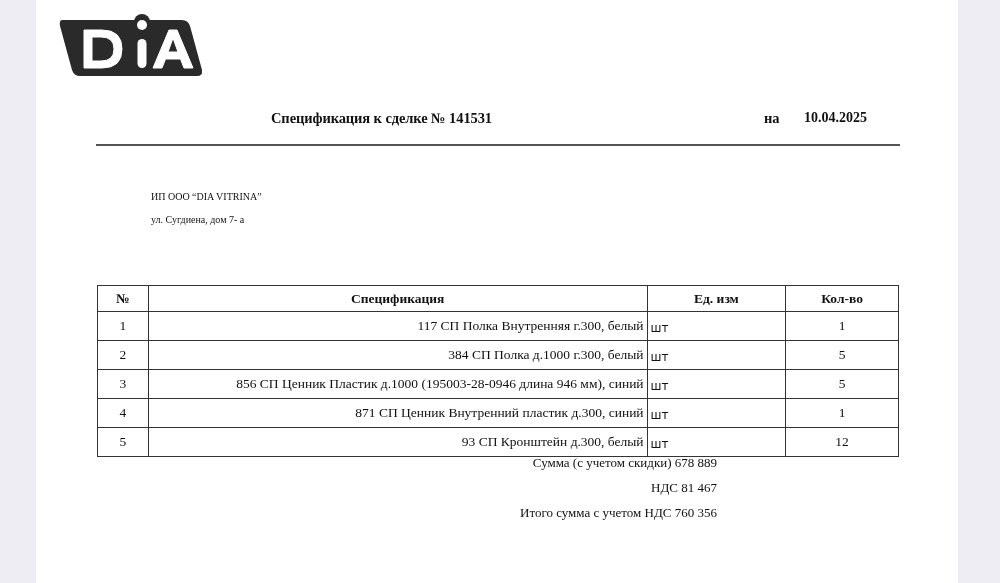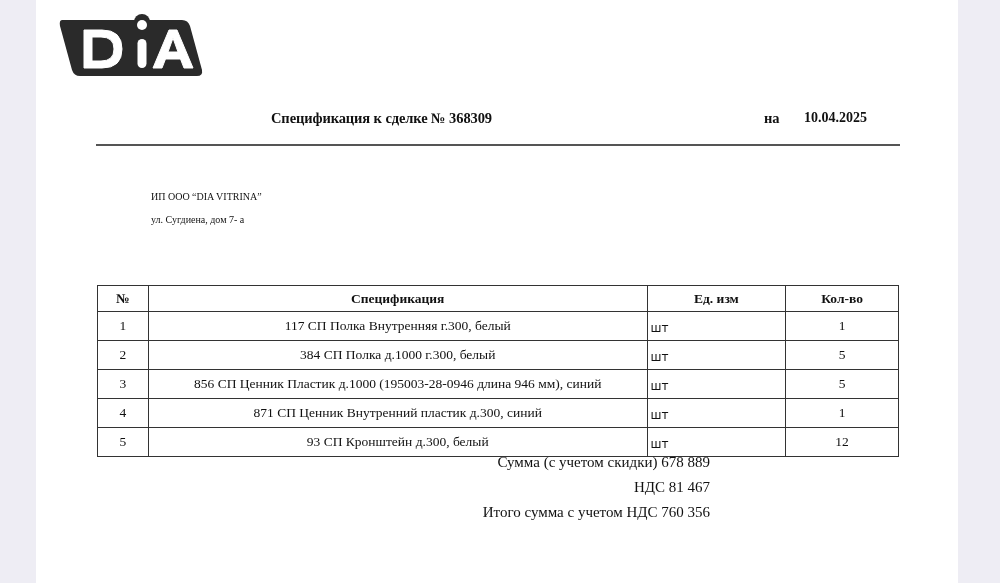--- a/index.html
+++ b/index.html
@@ -44,51 +44,51 @@
     border-collapse:collapse;
     font-size:13.5px;
   }
   table.spec th, table.spec td {
     border:1.5px solid #333;
     height:25px;
     padding:0 3px;
   }
   table.spec th { font-weight:bold; text-align:center; }
   table.spec td.num { text-align:center; width:44px; }
-  table.spec td.name { text-align:center; }
+  table.spec td.name { text-align:right; }
   table.spec td.unit { text-align:left; font-family:"DejaVu Sans", "Liberation Sans", sans-serif; font-size:12px; padding-top:3px; }
   table.spec td.qty { text-align:center; }
   col.c1 { width:50px; }
   col.c2 { width:500px; }
   col.c3 { width:139px; }
   col.c4 { width:113px; }
   .totals {
-    position:absolute; right:290px; top:450px;
-    font-size:15px; line-height:25px; text-align:right;
+    position:absolute; right:283px; top:450px;
+    font-size:13px; line-height:25px; text-align:right;
   }
   .totals div { white-space:nowrap; }
 </style>
 </head>
 <body>
 
 <div class="page"></div>
 
 <svg class="logo" viewBox="0 0 146 70" xmlns="http://www.w3.org/2000/svg">
   <path d="M4 8 L124 8 Q130 8 132 14 L144 58 Q145 64 139 64 L22 64 Q16 64 14 58 L2 14 Q1 8 4 8 Z" fill="#2a2a2a"></path>
   <circle cx="84" cy="10" r="8" fill="#2a2a2a"></circle>
 
   <path d="M26 18 L44 18 Q64 18 64 37 Q64 56 44 56 L26 56 Z M34 25 L34 49 L43 49 Q56 49 56 37 Q56 25 43 25 Z" fill="#ffffff" stroke="#ffffff" stroke-width="1" stroke-linejoin="round"></path>
 
   <circle cx="84" cy="13" r="5" fill="#ffffff"></circle>
   <rect x="79.5" y="27" width="9" height="29" rx="4.5" fill="#ffffff"></rect>
 
   <path d="M95 56 L111 18 L119 18 L135 56 L126 56 L122.5 47 L107.5 47 L104 56 Z M110 40 L120 40 L115 26 Z" fill="#ffffff" stroke="#ffffff" stroke-width="1" stroke-linejoin="round"></path>
 </svg>
 
-<div class="title">Спецификация к сделке № 368309</div>
+<div class="title">Спецификация к сделке № 141531</div>
 <div class="date-label">на</div>
 <div class="date-value">10.04.2025</div>
 <div class="rule"></div>
 
 <div class="company">
   <div>ИП ООО “DIA VITRINA”</div>
   <div>ул. Сугдиена, дом 7- а</div>
 </div>
 
 <table class="spec">

